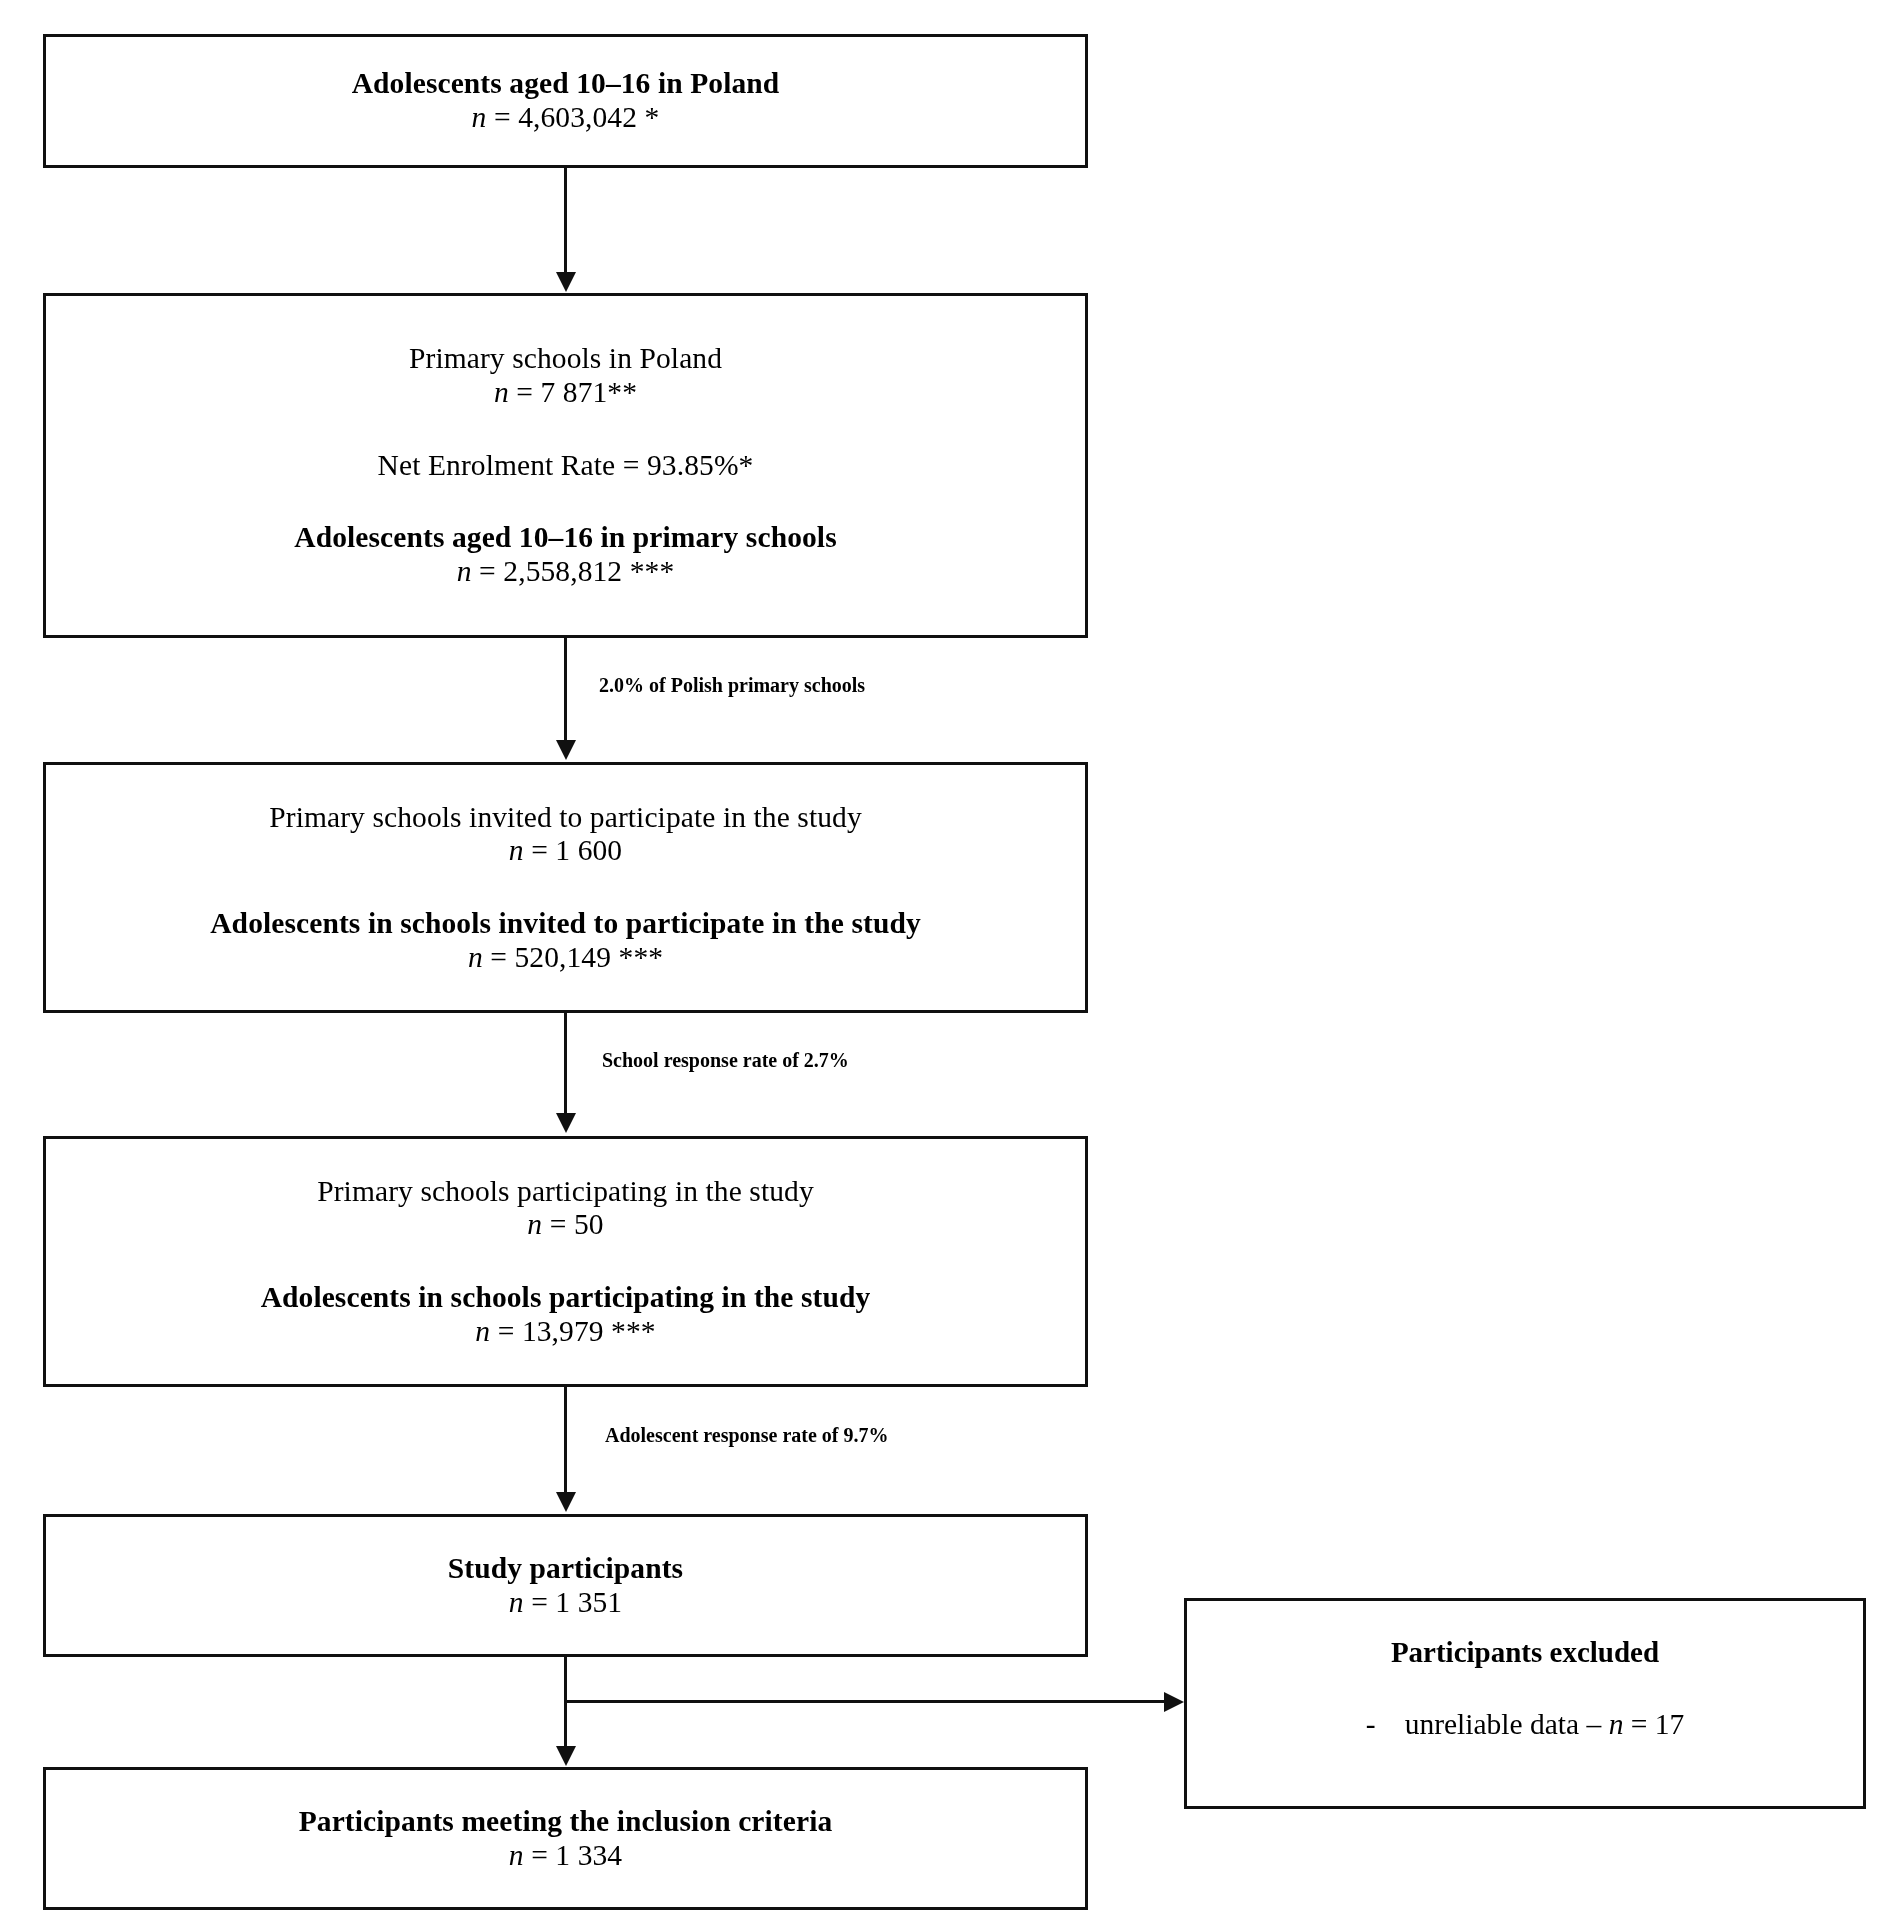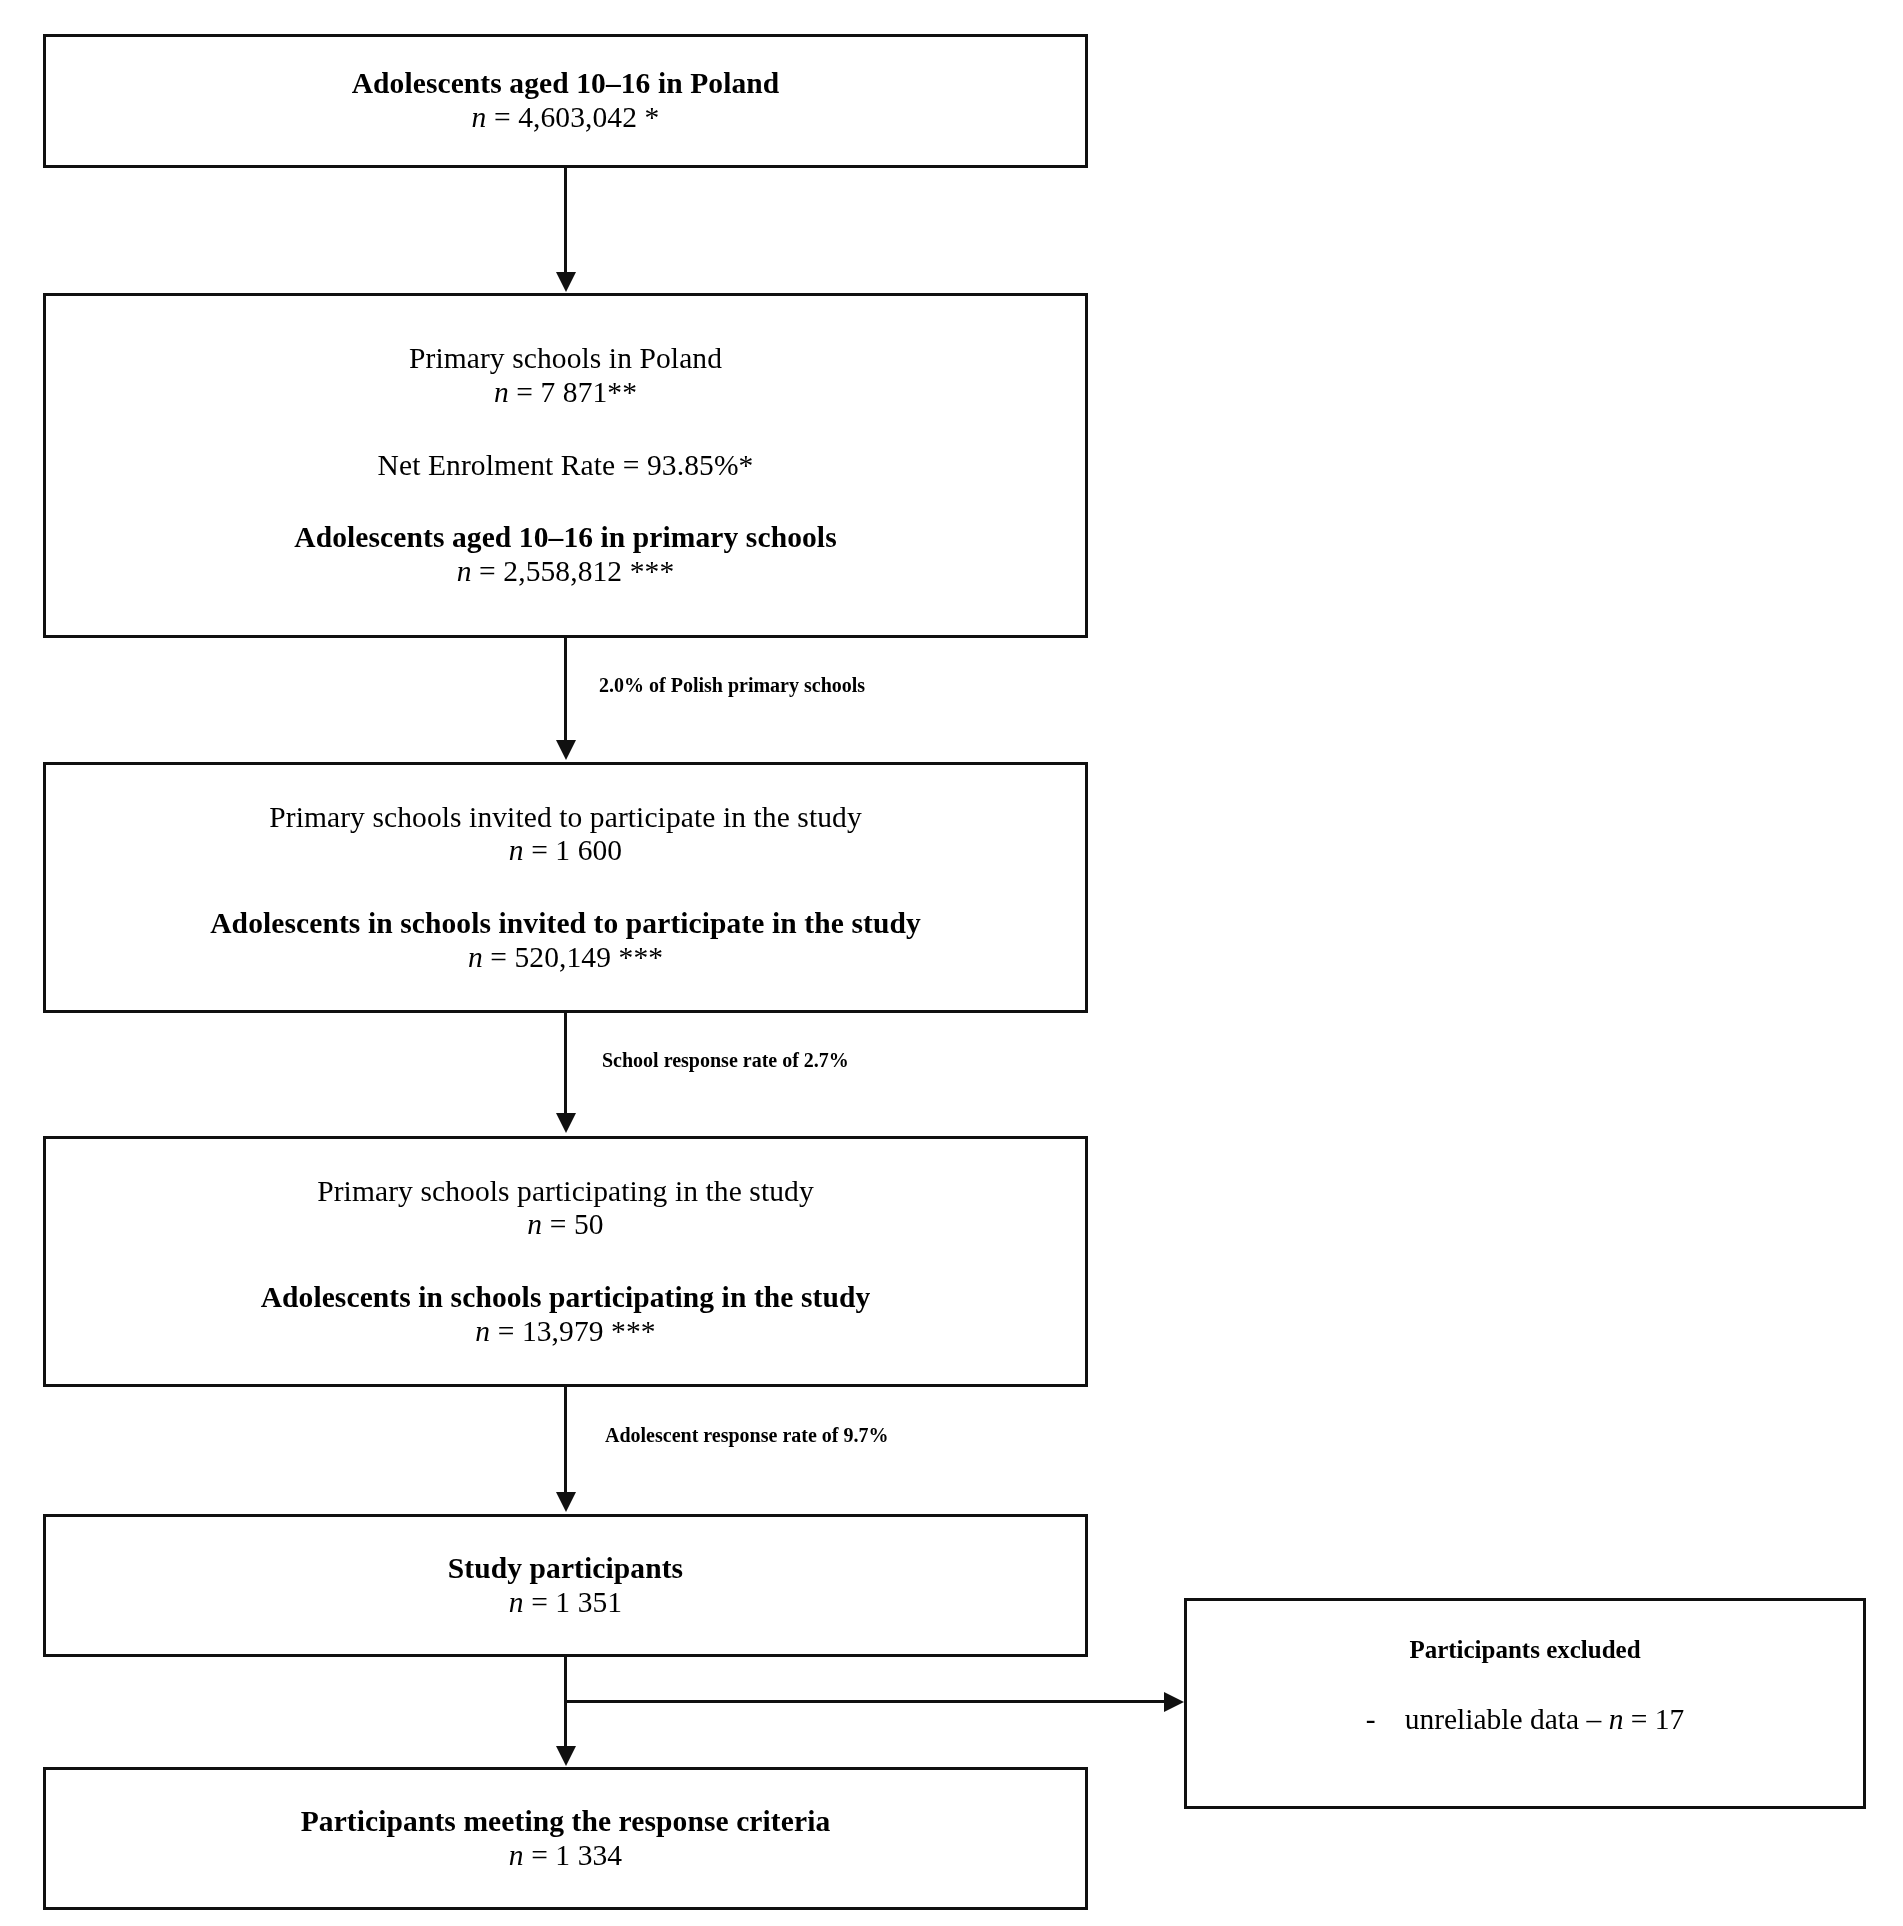--- a/index.html
+++ b/index.html
@@ -78,21 +78,21 @@
   .edge-label {
     position: absolute;
     font-size: 20px;
     white-space: nowrap;
     line-height: 1;
     font-weight: bold;
   }
 
   
   .excl-title {
-    font-size: 25px;
+    font-size: 29px;
     font-weight: bold;
     text-align: left;
     white-space: nowrap;
   }
   .excl-row {
     display: flex;
     align-items: baseline;
     font-size: 29.5px;
     white-space: nowrap;
   }
@@ -169,18 +169,18 @@
   <div class="box" style="left:1184px; top:1598px; width:682px; height:211px; justify-content:flex-start; padding-top:35px;">
     <div class="excl-title">Participants excluded</div>
     <div class="gap-lg"></div>
     <div class="excl-row">
       <span class="excl-bullet">-</span>
       <span class="excl-item"><span>unreliable data – </span><span class="it">n</span> <span>= 17</span></span>
     </div>
   </div>
 
   <div class="box" style="left:43px; top:1767px; width:1045px; height:143px;">
-    <div class="line bold">Participants meeting the response criteria</div>
+    <div class="line bold">Participants meeting the inclusion criteria</div>
     <div class="line n"><span class="it">n</span> <span>= 1 334</span></div>
   </div>
 
 </div>
 
 
 </body></html>

